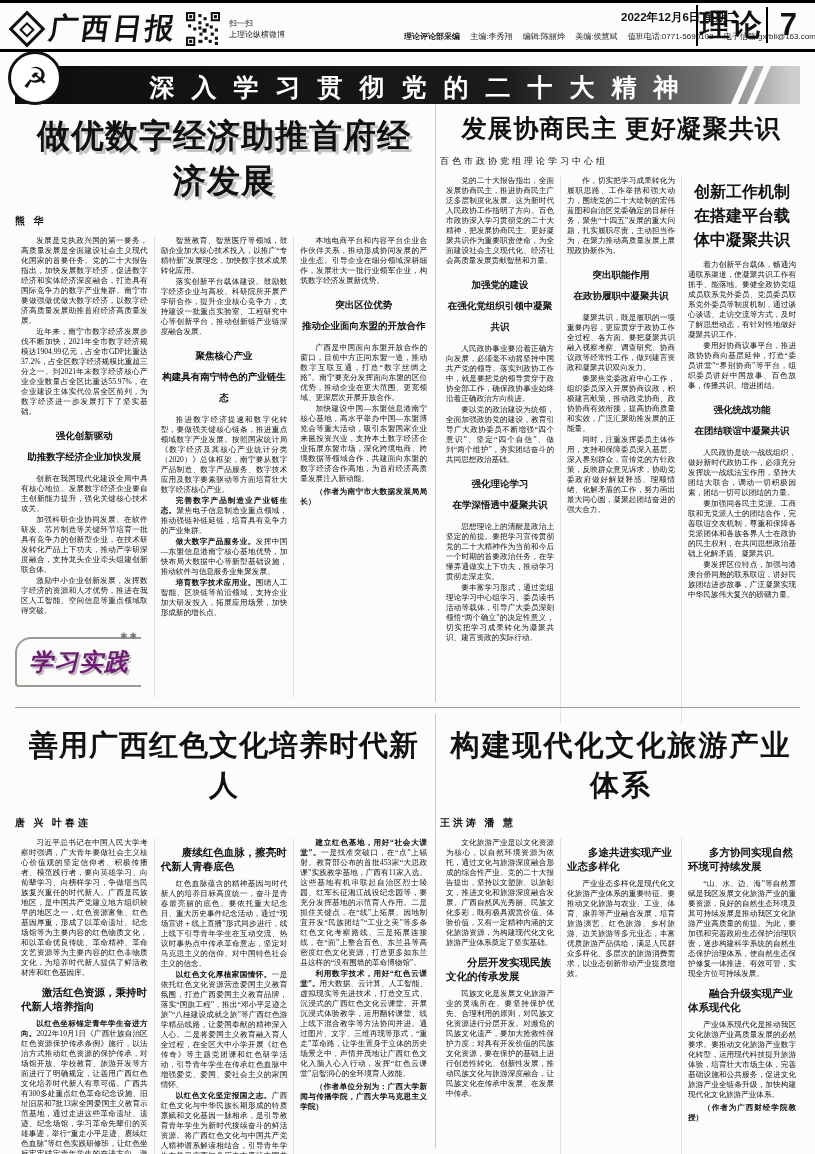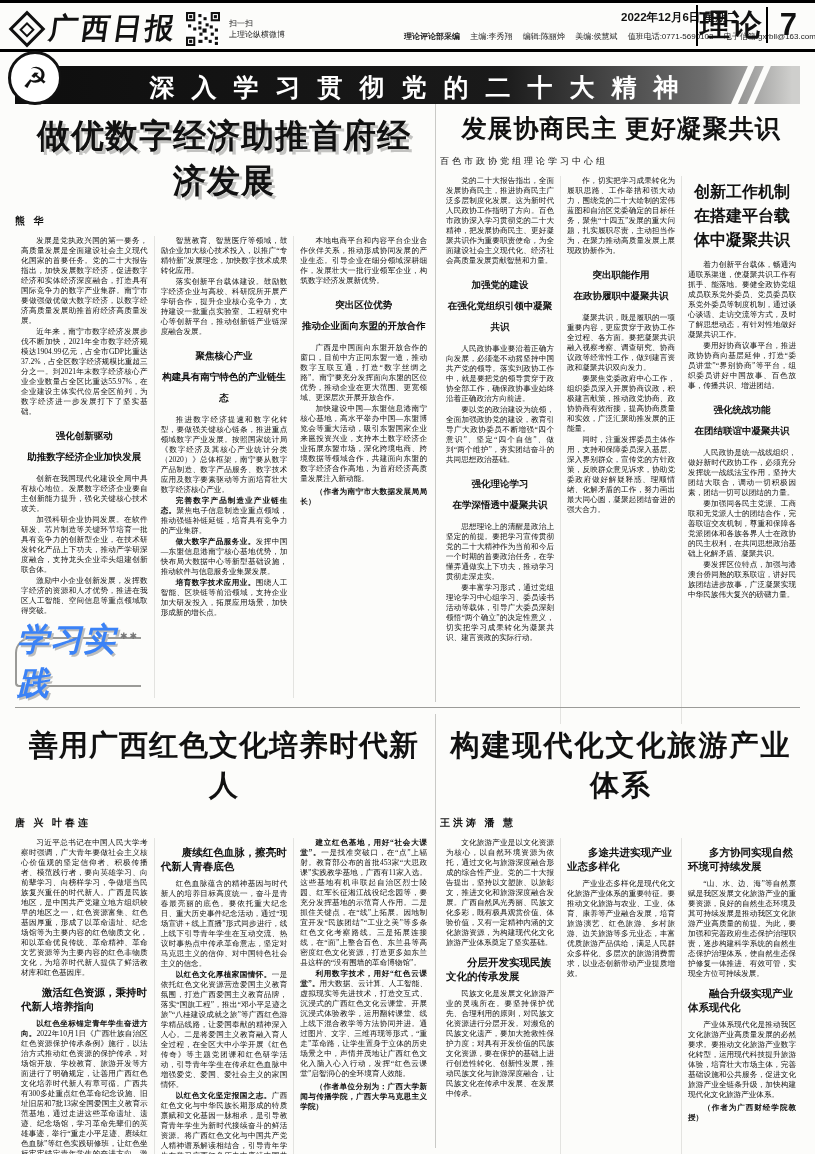--- a/index.html
+++ b/index.html
@@ -58,22 +58,22 @@
   .subhead.big{font-size:16px;line-height:24px;margin:4px 0 8px;}
   .subhead.flow{white-space:normal;text-align:left;text-indent:2em;font-size:10.5px;
       line-height:14px;margin:7px 0 6px;}
   .note{font-weight:700;font-size:7.6px;line-height:10px;text-align:justify;margin:3px 0 0;text-indent:2em;}
   
   .v-rule{position:absolute;width:1px;background:#c9c9c6;}
   .h-rule{position:absolute;height:1px;background:#9b9b98;}
   .study-label{position:absolute;left:15px;top:637px;width:124px;height:46px;background:#fcfcfa;
       border:2px solid #9a9a97;border-right:none;border-radius:16px 0 0 4px;z-index:4;
       display:flex;align-items:center;justify-content:center;}
-  .study-label .txt{font-family:"Liberation Sans",sans-serif;font-size:32px;font-weight:900;
-      font-style:italic;letter-spacing:1px;color:#3b82f6;text-shadow:2px 2px 0 #bdbdbb;}
+  .study-label .txt{font-family:"Liberation Sans",sans-serif;font-size:24px;font-weight:900;
+      font-style:italic;letter-spacing:1px;color:#701a75;text-shadow:2px 2px 0 #bdbdbb;}
   .study-label .stars{position:absolute;top:-8px;right:2px;font-size:9px;color:#777;letter-spacing:2px;}
 </style>
 </head>
 <body>
 
 <div id="page">
   <div class="rule-top"></div>
 
   <div class="masthead">
     <span class="logo-diamond">

